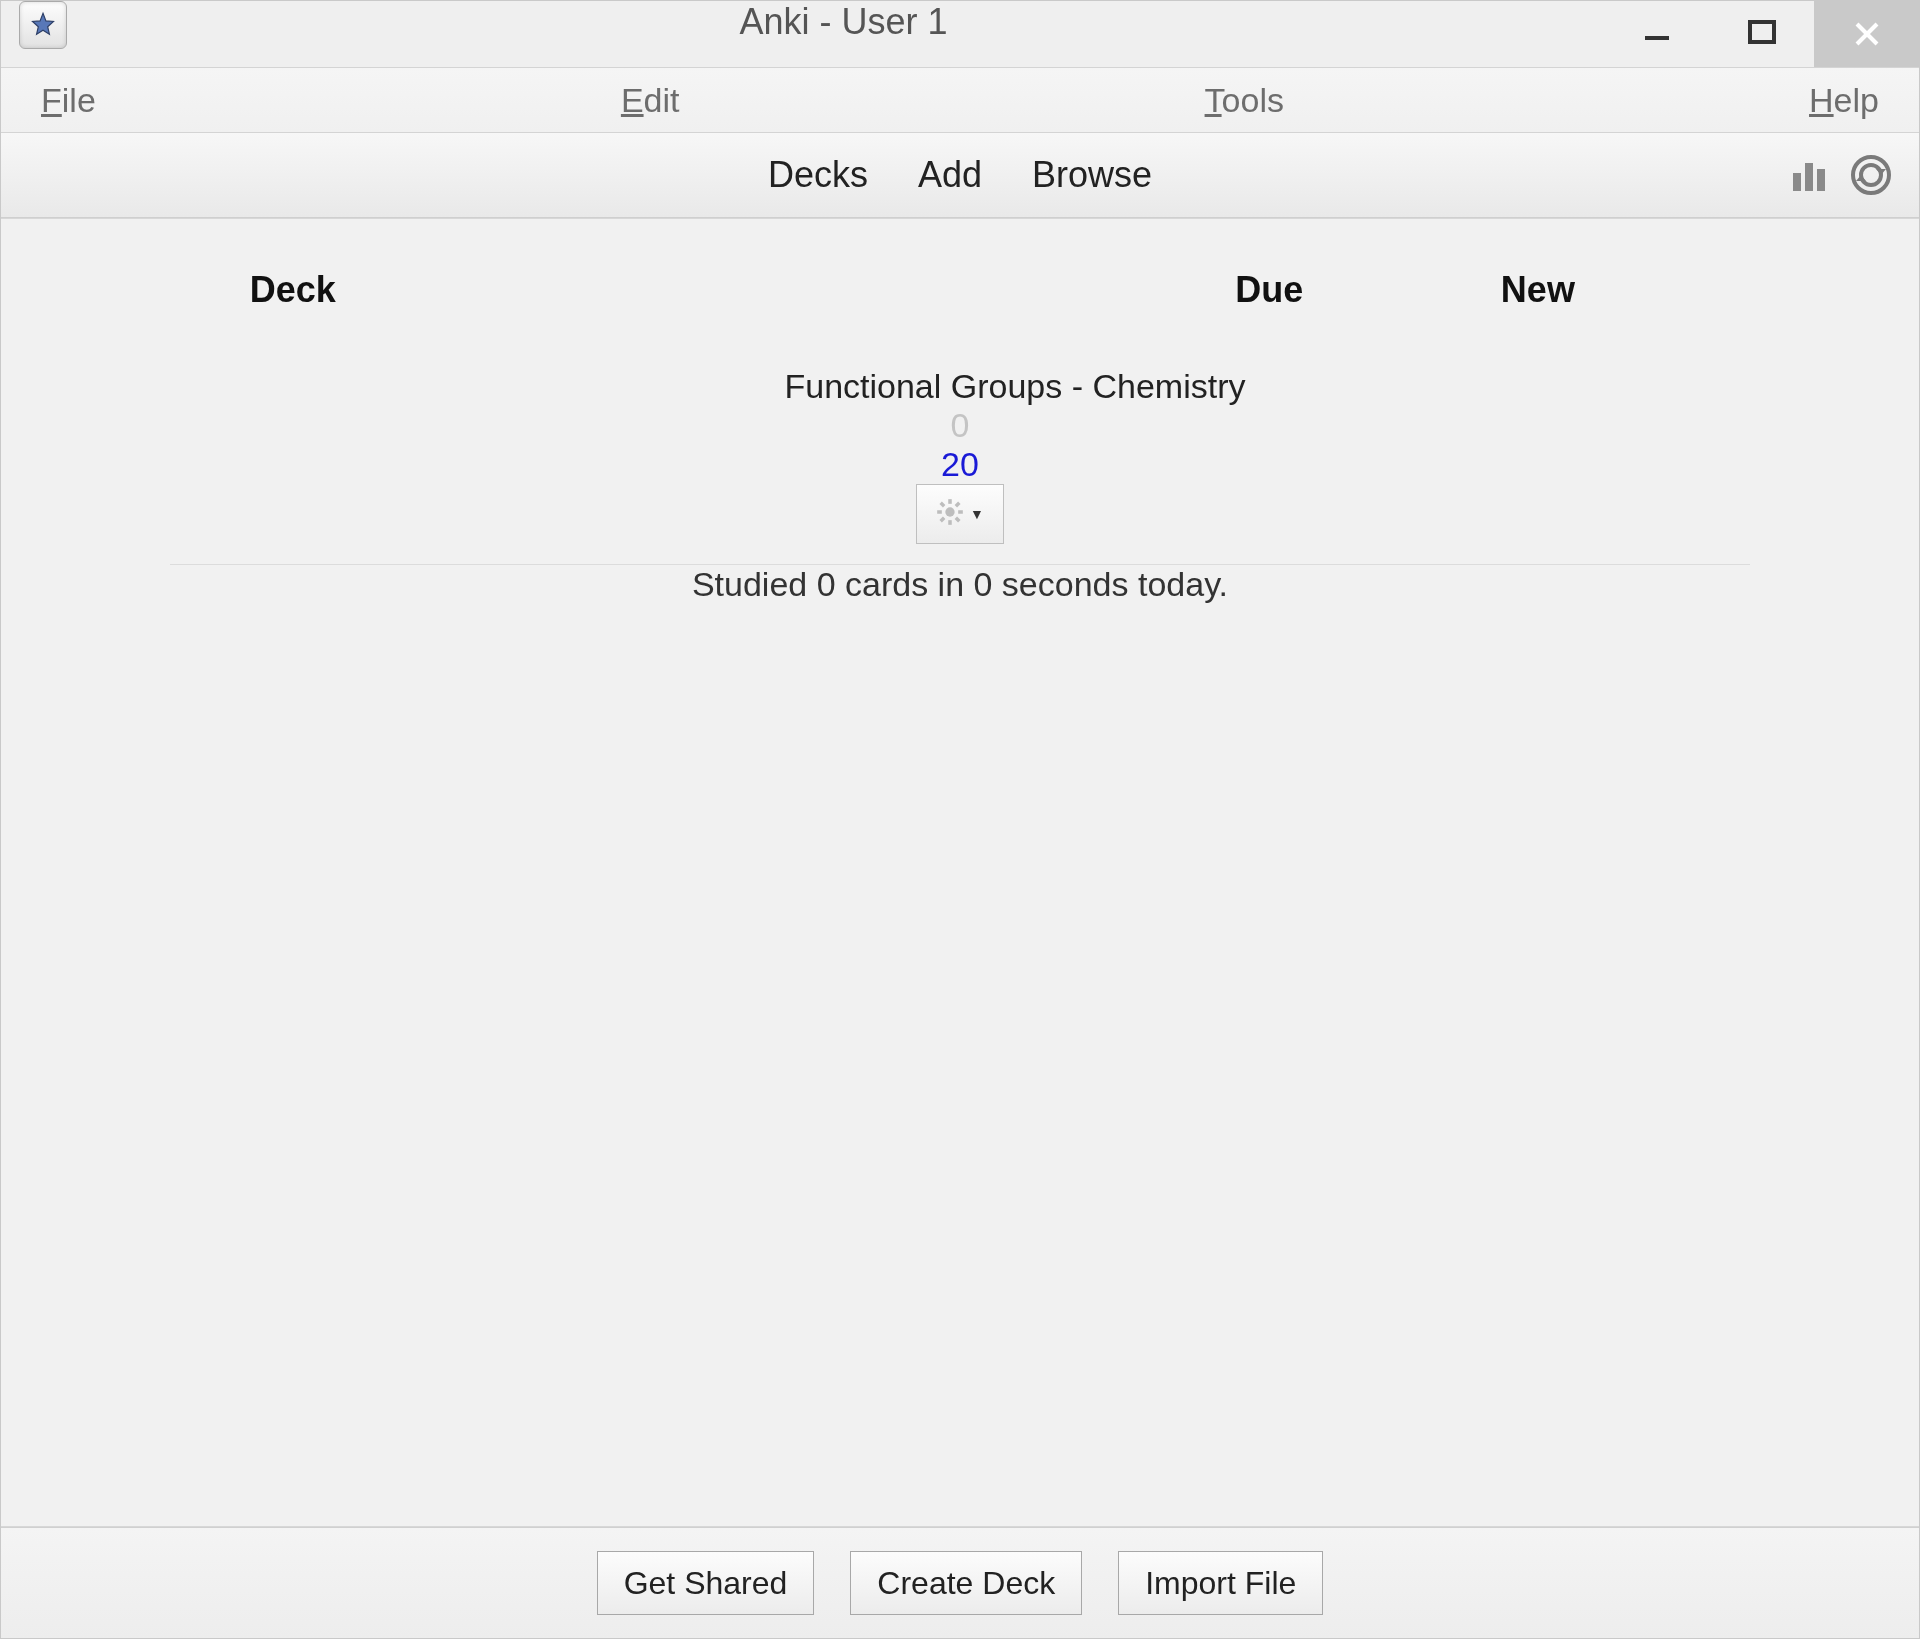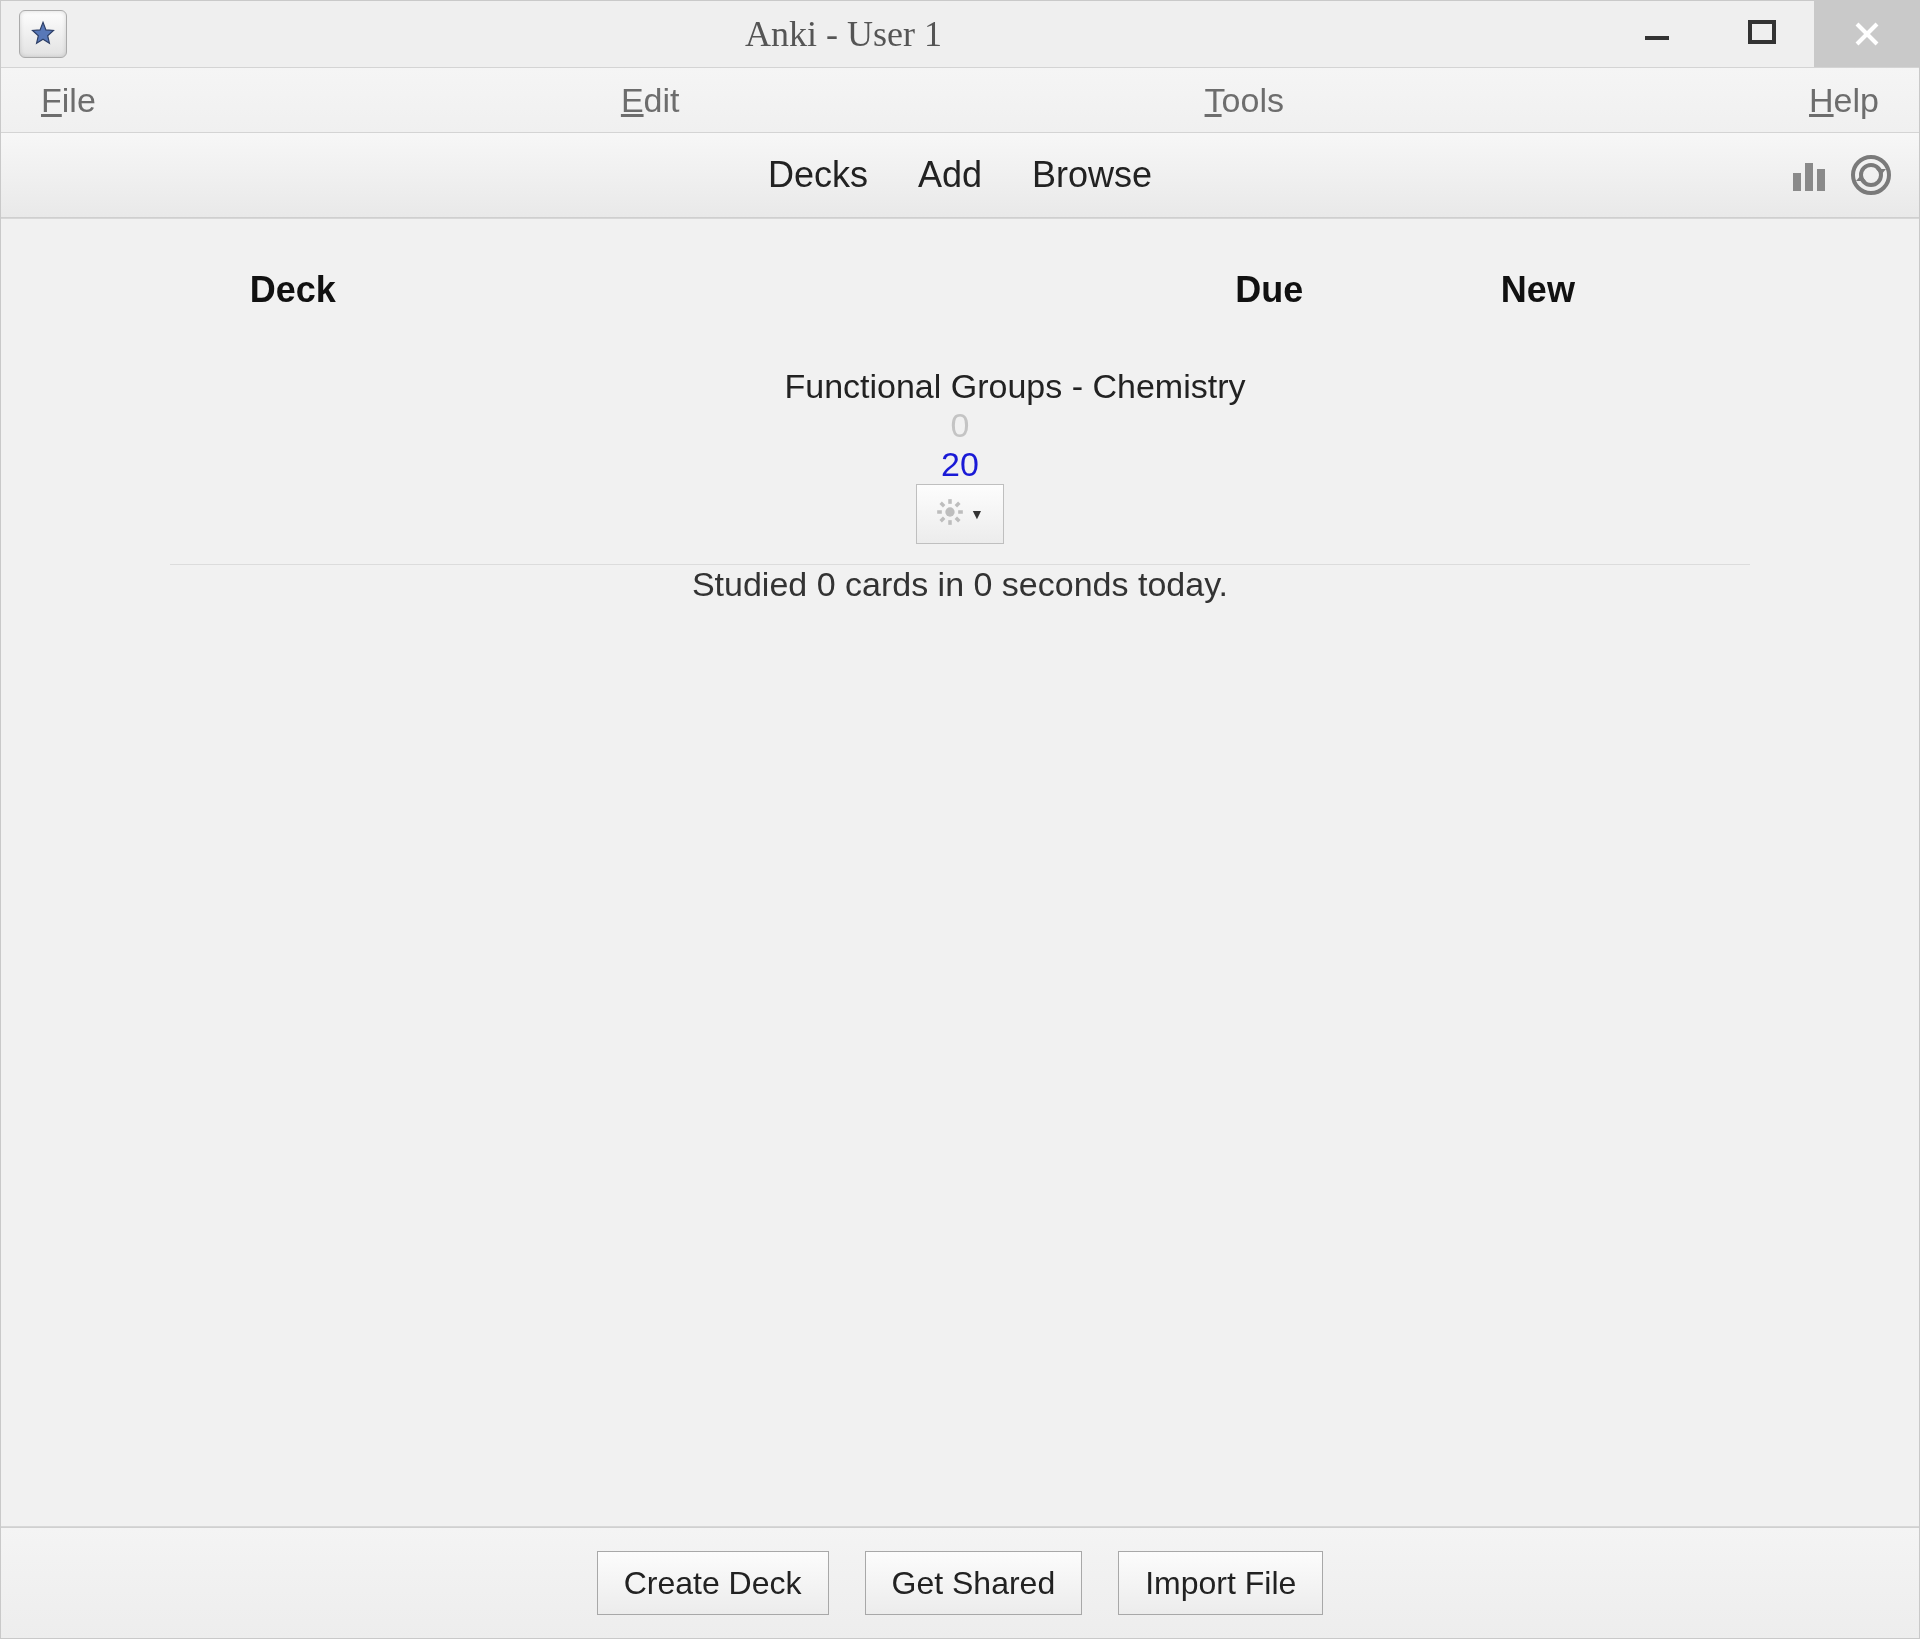--- a/index.html
+++ b/index.html
@@ -17,25 +17,23 @@
     background: linear-gradient(#f2f2f2, #eeeeee);
     border: 1px solid #c9c9c9;
     box-sizing: border-box;
     display: flex;
     flex-direction: column;
   }
   
   .titlebar {
     height: 66px;
     display: flex;
-    align-items: center;
     background: #efefef;
     color: #444;
     font-size: 36px;
-    font-family: Liberation Serif, serif;
   }
   .titlebar .app-icon {
     width: 46px; height: 46px;
     margin: 0 16px 0 18px;
     border: 1px solid #aaa;
     border-radius: 6px;
     background: linear-gradient(#fdfdfd, #e2e2e2);
     display: flex; align-items: center; justify-content: center;
     box-shadow: inset 0 0 4px rgba(0,0,0,.15);
   }
@@ -271,18 +269,18 @@
             <span class="tri">▼</span>
           </div>
         </div>
       </div>
 
       <div class="status-line">Studied 0 cards in 0 seconds today.</div>
     </div>
   </div>
 
   <div class="bottom-bar">
+    <button>Get Shared</button>
     <button>Create Deck</button>
-    <button>Get Shared</button>
     <button>Import File</button>
   </div>
 
 </div>
 
 </body></html>

